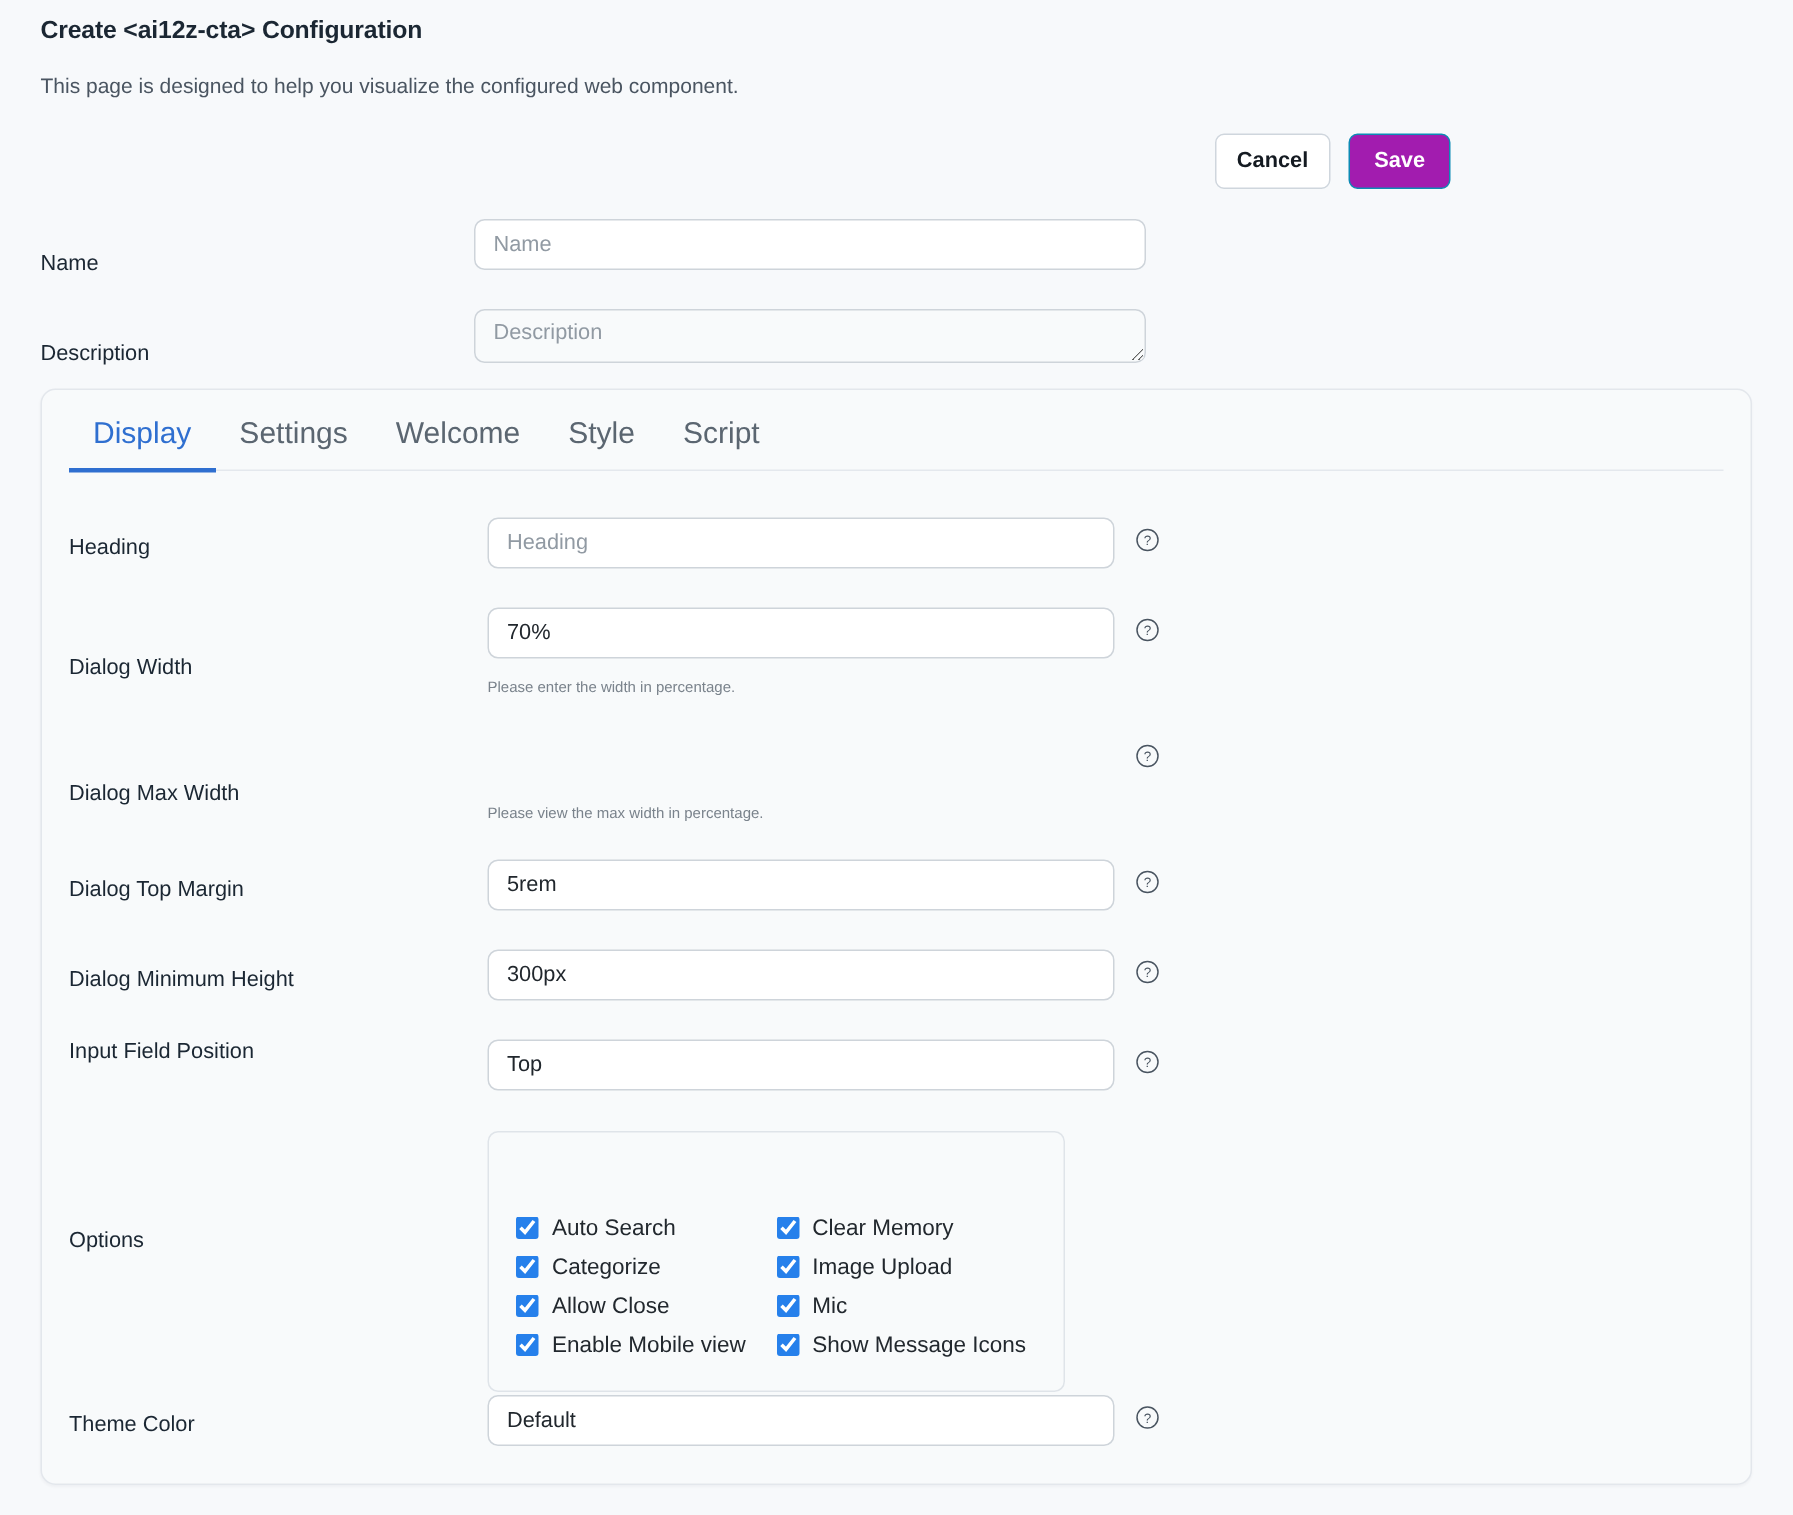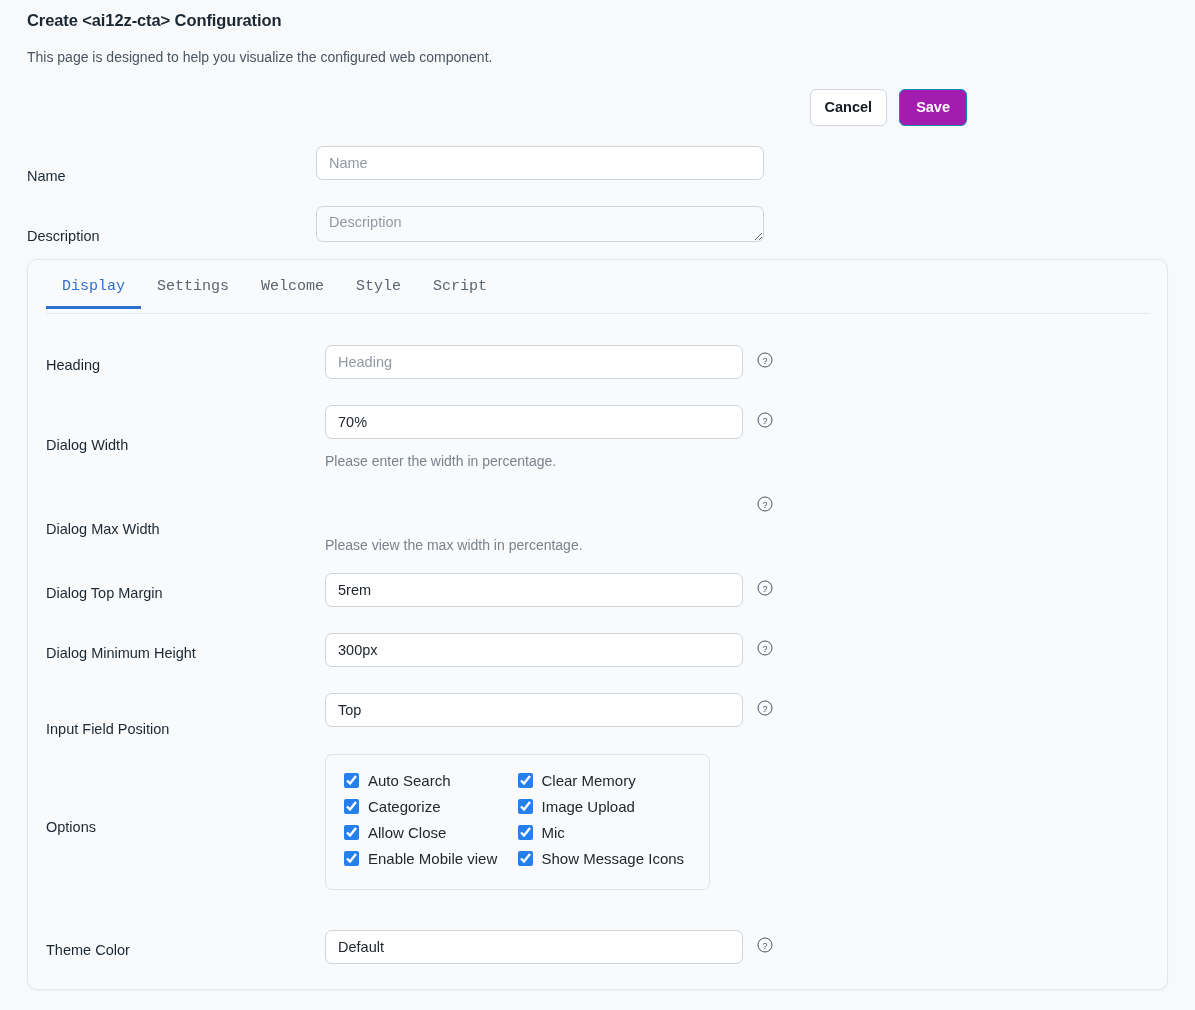--- a/index.html
+++ b/index.html
@@ -140,28 +140,27 @@
     position: absolute;
     left: 18px;
     top: 14px;
     right: 18px;
     height: 40px;
     display: flex;
     align-items: flex-start;
     border-bottom: 1px solid #e4e8ed;
   }
   .tab {
-    font-size: 15px;
+    font-size: 20px;
     color: #5b6671;
     padding: 4px 16px 11px 16px;
     cursor: pointer;
     border-bottom: 3px solid transparent;
     margin-bottom: -1px;
     white-space: nowrap;
-    font-family: Liberation Mono, monospace;
   }
   .tab.active {
     color: #2f6fd0;
     border-bottom-color: #2f6fd0;
   }
 
   
   .frow {
     position: absolute;
     left: 0;
@@ -194,21 +193,21 @@
       linear-gradient(135deg, #32383e 50%, transparent 50%);
     background-position:
       calc(100% - 19px) 15px,
       calc(100% - 13px) 15px;
     background-size: 6px 6px, 6px 6px;
     background-repeat: no-repeat;
   }
   .helper {
     position: absolute;
     left: 297px;
-    font-size: 14px;
+    font-size: 10px;
     color: #7a838c;
   }
   .help-icon {
     position: absolute;
     width: 16px;
     height: 16px;
     display: block;
     cursor: pointer;
   }
 
@@ -218,20 +217,21 @@
     left: 297px;
     width: 385px;
     border: 1px solid #dfe4e9;
     border-radius: 7px;
     background: #f8fafb;
     padding: 14px 18px 16px 18px;
   }
   .options-cols {
     display: flex;
     gap: 0;
+    margin-top: 38px;
   }
   .options-col {
     width: 176px;
   }
   .opt {
     display: flex;
     align-items: flex-start;
     margin-bottom: 2px;
     font-size: 15px;
     color: #22282e;
@@ -345,21 +345,21 @@
       </div>
       <span class="help-icon" style="left:729px;top:7px;">
         <svg width="16" height="16" viewBox="0 0 16 16">
           <circle cx="8" cy="8" r="7" fill="none" stroke="#4a5561" stroke-width="1"></circle>
           <text x="8" y="11.5" font-size="9" fill="#4a5561" text-anchor="middle" font-family="Liberation Sans, sans-serif">?</text>
         </svg>
       </span>
     </div>
 
     <div class="frow" style="top:433px;height:36px;">
-      <div class="flabel" style="top:28px;">Input Field Position</div>
+      <div class="flabel" style="top:0;">Input Field Position</div>
       <div class="fctl">
         <select class="sel ctl-select">
           <option>Top</option>
         </select>
       </div>
       <span class="help-icon" style="left:729px;top:7px;">
         <svg width="16" height="16" viewBox="0 0 16 16">
           <circle cx="8" cy="8" r="7" fill="none" stroke="#4a5561" stroke-width="1"></circle>
           <text x="8" y="11.5" font-size="9" fill="#4a5561" text-anchor="middle" font-family="Liberation Sans, sans-serif">?</text>
         </svg>

